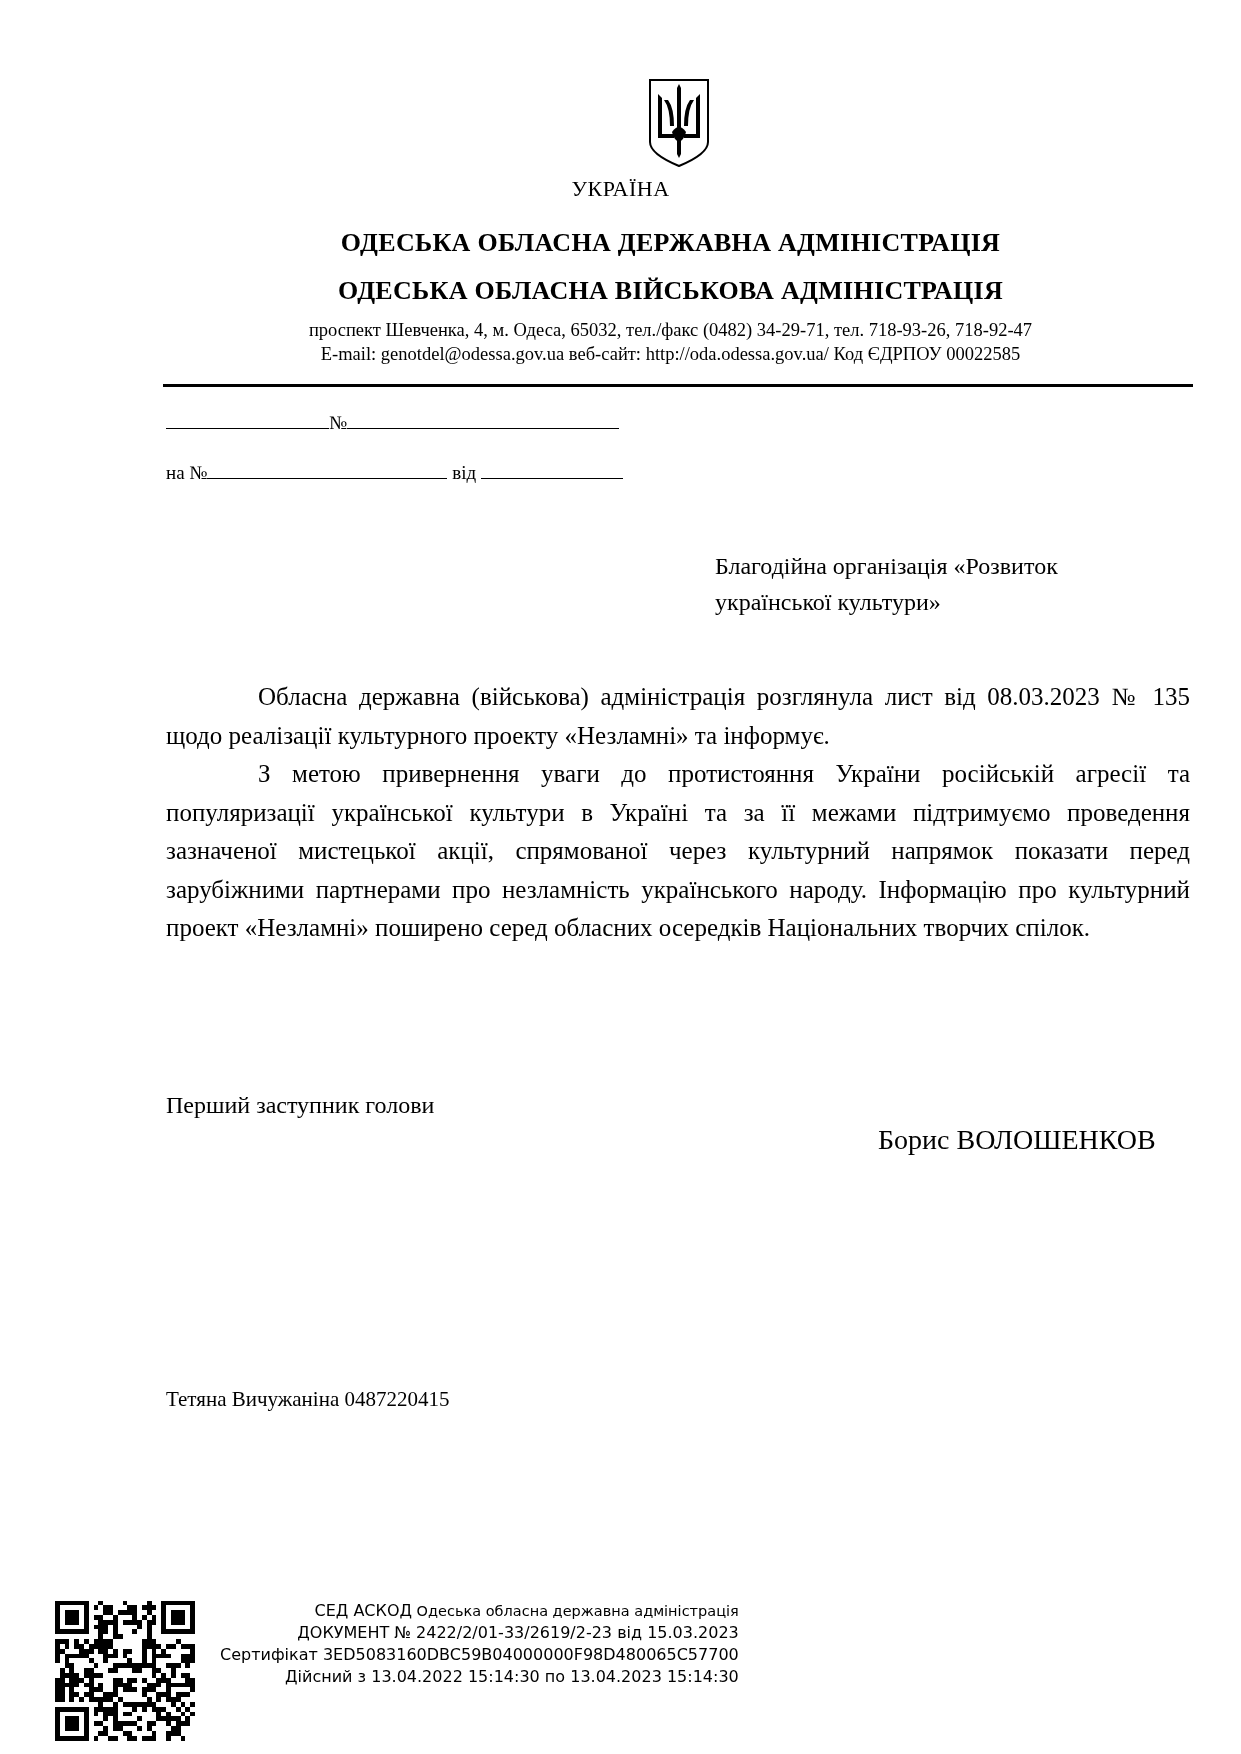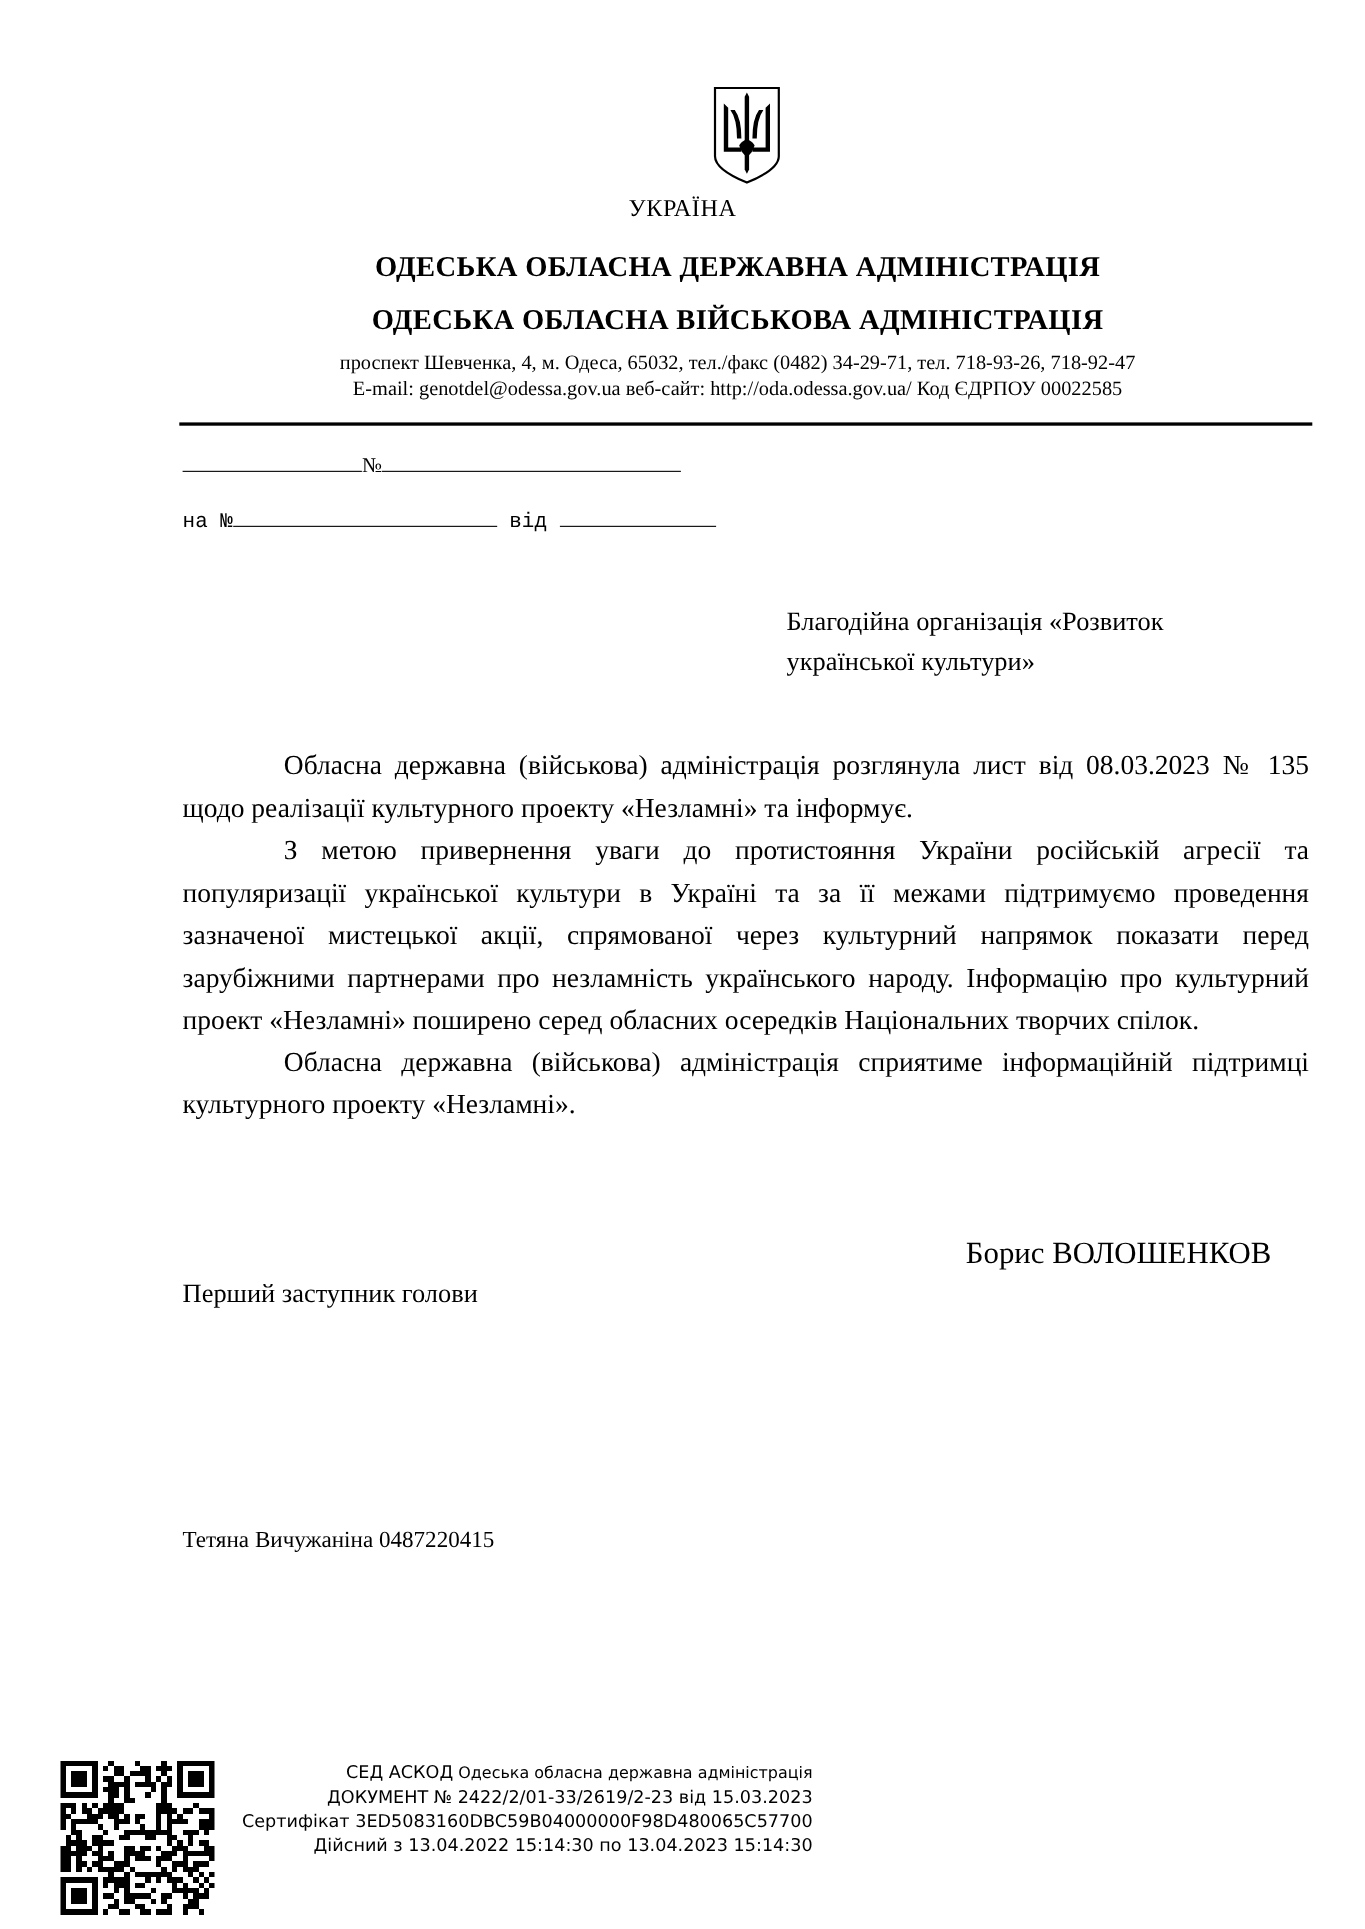--- a/index.html
+++ b/index.html
@@ -9,26 +9,26 @@
   .country { left:0; width:1241px; top:176px; text-align:center; font-size:22px; letter-spacing:0.5px; }
   .title { left:0; width:1241px; text-align:center; font-size:26px; font-weight:bold; letter-spacing:0.3px; }
   .t1 { top:228px; left:50px; }
   .t2 { top:276px; left:50px; }
   .addr { left:0; width:1241px; text-align:center; font-size:18.5px; left:50px; }
   .a1 { top:320px; }
   .a2 { top:344px; }
   .rule { left:163px; top:384px; width:1030px; height:3px; background:#000; }
   .numline { font-size:19px; }
   .nl1 { top:410px; left:166px; }
-  .nl2 { top:460px; left:166px;font-family:Liberation Mono, monospace; }
+  .nl2 { top:460px; left:166px; }
   .uline { display:inline-block; border-bottom:1px solid #000; height:18px; vertical-align:baseline; }
   .recipient { left:715px; top:548px; font-size:24px; line-height:36px; }
   .body-text { left:166px; top:678px; width:1024px; font-size:25px; line-height:38.5px; text-align:justify; }
   .body-text p { margin:0; text-indent:92px; text-align:justify; }
-  .sig-pos { left:166px; top:1164px; font-size:24px; }
+  .sig-pos { left:166px; top:1092px; font-size:24px; }
   .sig-name { left:878px; top:1124px; font-size:28px; }
   .exec { left:166px; top:1355px; font-size:21px;margin-top:32px; }
   .qr { left:55px; top:1598px; width:140px; height:145px; }
   .footer { left:220px; top:1600px; font-family:"DejaVu Sans", sans-serif; font-size:14.5px; line-height:22px;text-align:right; }
   .footer .u { }
 </style>
 </head>
 <body>
 
 <svg class="abs coat" viewBox="0 0 62 90">
@@ -61,21 +61,20 @@
 </div>
 
 <div class="abs recipient">
   <div>Благодійна організація «Розвиток</div>
   <div>української культури»</div>
 </div>
 
 <div class="abs body-text">
   <p>Обласна державна (військова) адміністрація розглянула лист від 08.03.2023 № 135 щодо реалізації культурного проекту «Незламні» та інформує.</p>
   <p>З метою привернення уваги до протистояння України російській агресії та популяризації української культури в Україні та за її межами підтримуємо проведення зазначеної мистецької акції, спрямованої через культурний напрямок показати перед зарубіжними партнерами про незламність українського народу. Інформацію про культурний проект «Незламні» поширено серед обласних осередків Національних творчих спілок.</p>
-  <p>Обласна державна (військова) адміністрація сприятиме інформаційній підтримці культурного проекту «Незламні».</p>
 </div>
 
 <div class="abs sig-pos">Перший заступник  голови</div>
 <div class="abs sig-name">Борис ВОЛОШЕНКОВ</div>
 
 <div class="abs exec">Тетяна  Вичужаніна 0487220415</div>
 
 <svg class="abs qr" id="qr" viewBox="0 0 29 29" shape-rendering="crispEdges">
     <rect x="0" y="0" width="1" height="1" fill="#000"></rect>
     <rect x="1" y="0" width="1" height="1" fill="#000"></rect>

